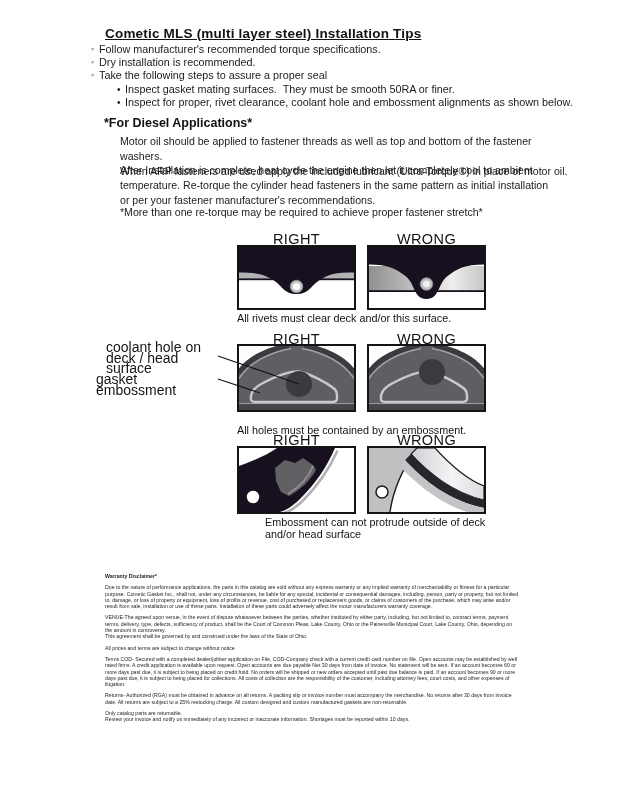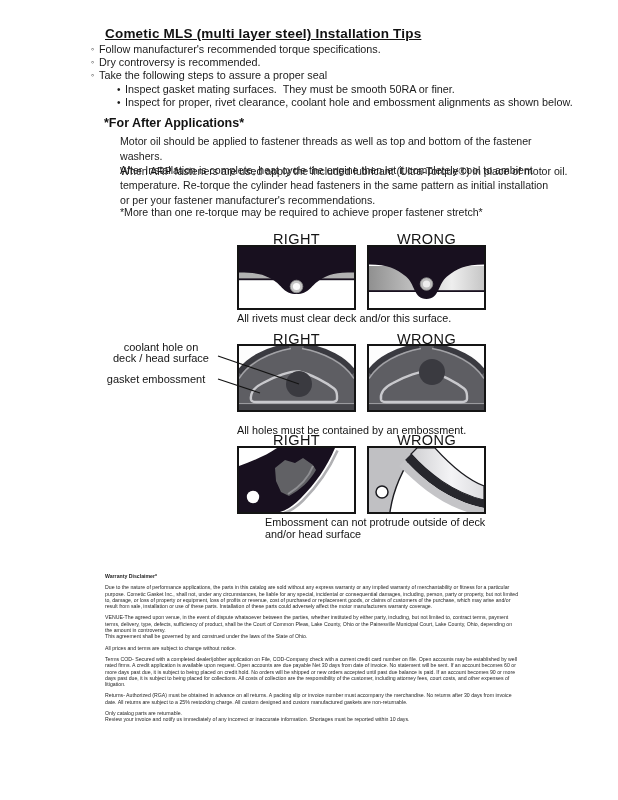--- a/index.html
+++ b/index.html
@@ -31,21 +31,21 @@
   .bx1 { left:237px; } .bx2 { left:367px; }
   .r1 { top:231px; } .r2 { top:331px; } .r3 { top:432px; }
   .diag-box { position:absolute; width:119px; border:2px solid #141414; box-sizing:border-box; background:#fff; }
   .diag-box svg { display:block; width:100%; height:100%; }
   .b1 { top:245px; height:65px; }
   .b2 { top:344px; height:68px; }
   .b3 { top:446px; height:68px; }
   .caption { position:absolute; left:237px; font-size:10.8px; line-height:11.5px; color:#141414; }
   .c1 { top:313px; } .c2 { top:413px;margin-top:12px; } .c3 { top:517px;margin-left:28px; }
 
-  .side-label { position:absolute; text-align:center; font-size:11px; line-height:10.6px; color:#141414; }
+  .side-label { position:absolute; text-align:left; font-size:14px; line-height:10.6px; color:#141414; }
   .sl1 { left:106px; width:110px; top:342px; }
   .sl2 { left:96px;  width:120px; top:374px; }
   .leaders { position:absolute; left:210px; top:344px; width:100px; height:56px; pointer-events:none; }
 
   .footer { position:absolute; left:105px; top:573px; width:414px; font-size:5.2px; line-height:6.3px; color:#262626; }
   .footer p { margin:0 0 5px 0; }
   .footer-heading { font-weight:bold; margin:0 0 5px 0; }
 
   .doc-code { position:absolute; left:388px; top:758px; font-size:13px; letter-spacing:0.4px; color:#15803d; }
 </style>
@@ -56,37 +56,37 @@
 
   <div class="title">Cometic MLS (multi layer steel) Installation Tips</div>
 
   <div class="bullets">
     <div class="bullet-row">
       <span class="bullet-marker">◦</span>
       <span>Follow manufacturer's recommended torque specifications.</span>
     </div>
     <div class="bullet-row">
       <span class="bullet-marker">◦</span>
-      <span>Dry controversy is recommended.</span>
+      <span>Dry installation is recommended.</span>
     </div>
     <div class="bullet-row">
       <span class="bullet-marker">◦</span>
       <span>Take the following steps to assure a proper seal</span>
     </div>
     <div class="bullet-row sub">
       <span class="bullet-marker">•</span>
       <span>Inspect gasket mating surfaces.  They must be smooth 50RA or finer.</span>
     </div>
     <div class="bullet-row sub">
       <span class="bullet-marker">•</span>
       <span>Inspect for proper, rivet clearance, coolant hole and embossment alignments as shown below.</span>
     </div>
   </div>
 
-  <div class="diesel-heading">*For After Applications*</div>
+  <div class="diesel-heading">*For Diesel Applications*</div>
   <div class="body-para p1 preline">Motor oil should be applied to fastener threads as well as top and bottom of the fastener washers.
 When ARP fasteners are used apply the included lubricant (Ultra-Torque®) in place of motor oil.</div>
   <div class="body-para note preline">*More than one re-torque may be required to achieve proper fastener stretch*</div>
   <div class="body-para p2 preline">After Installation is complete, heat cycle the engine then let it completely cool to ambient
 temperature. Re-torque the cylinder head fasteners in the same pattern as initial installation
 or per your fastener manufacturer's recommendations.</div>
 
   <div class="diag-label r1 bx1">RIGHT</div>
   <div class="diag-label r1 bx2">WRONG</div>
 

